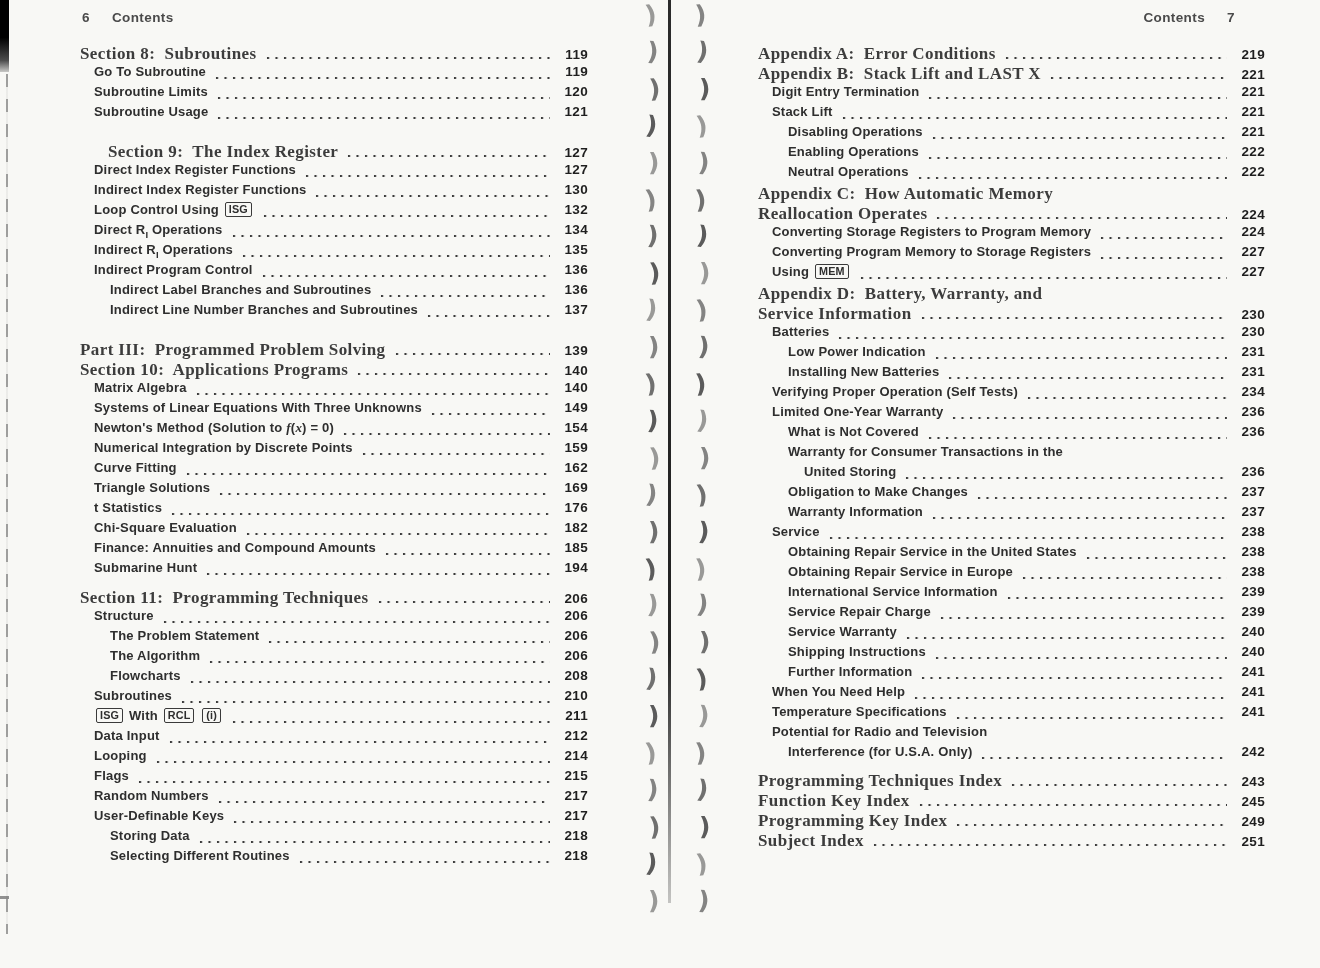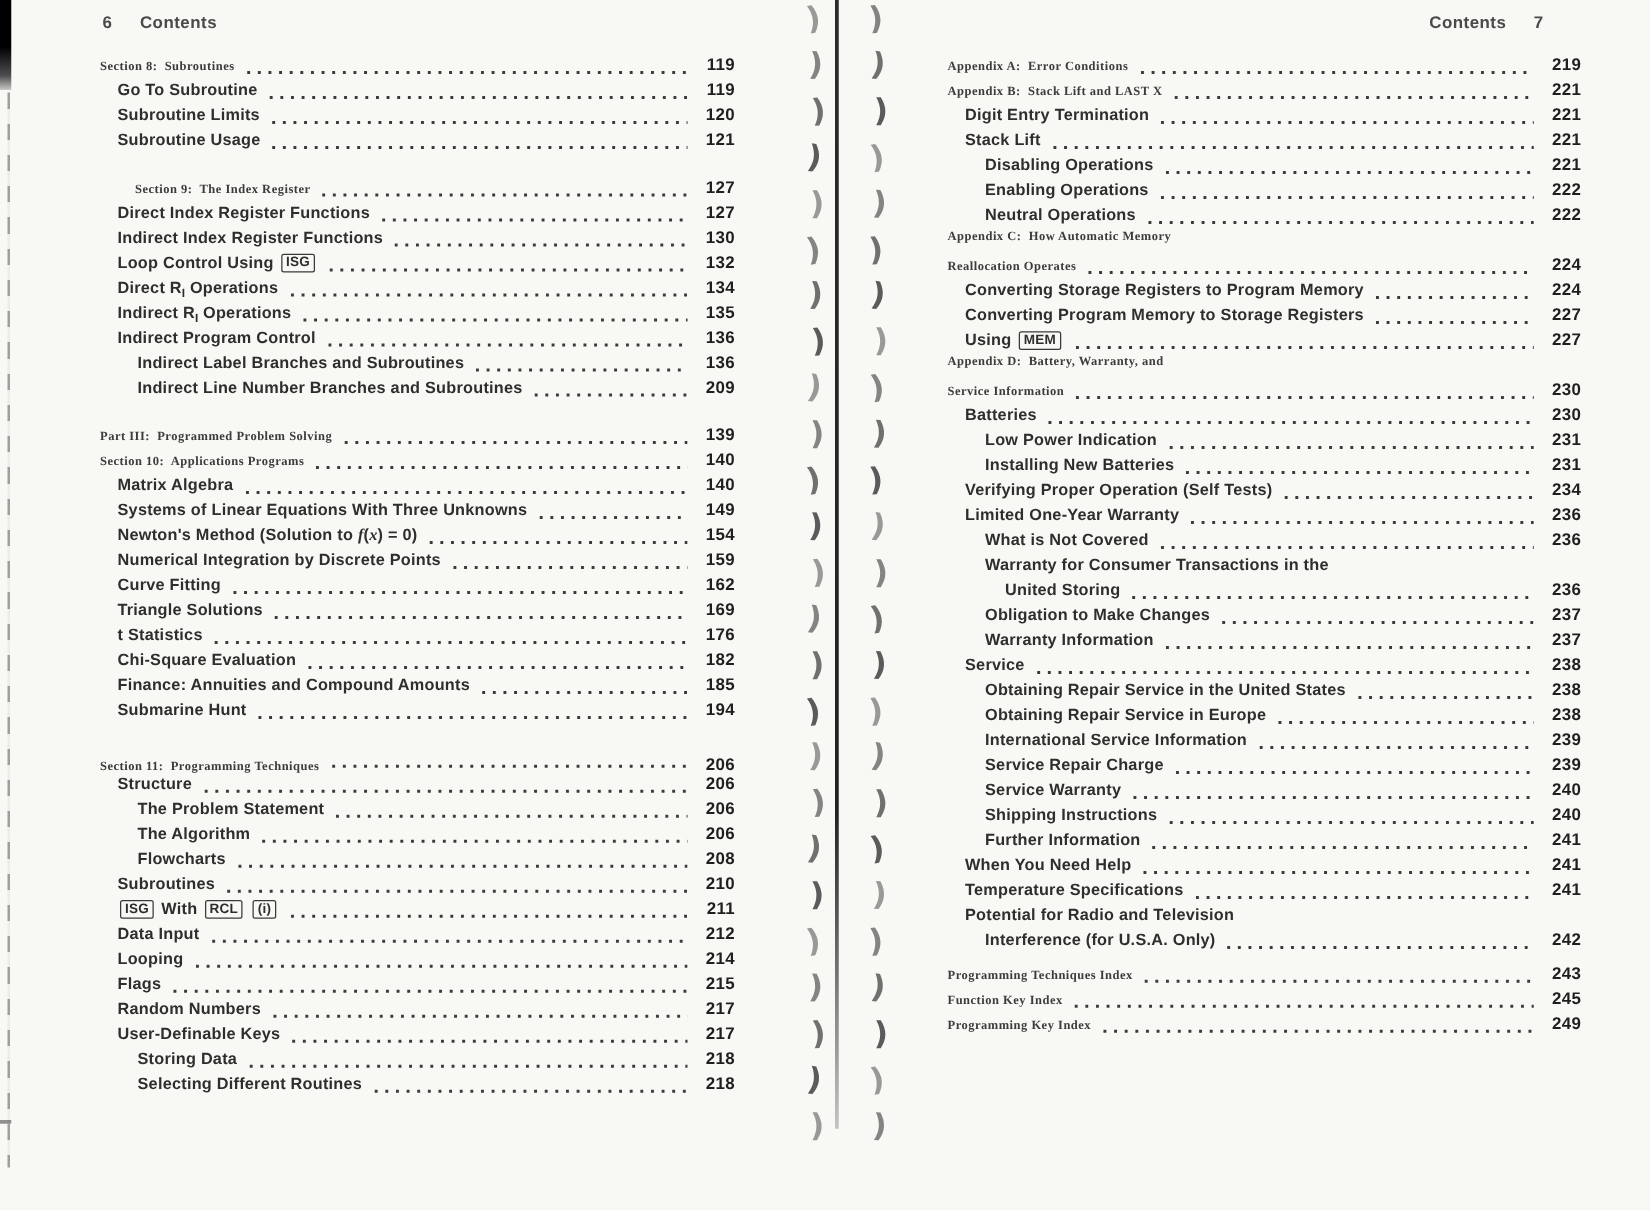--- a/index.html
+++ b/index.html
@@ -11,21 +11,21 @@
   #page-right{left:758px;width:507px}
 
   .page-header{position:absolute;top:10px;display:flex;gap:22px;
                font-size:13.5px;font-weight:bold;color:#4a4a4a;letter-spacing:.4px}
   #page-left .page-header{left:2px}
   #page-right .page-header{right:30px}
 
   .rows{position:absolute;top:44px;left:0;right:0}
   .row{display:flex;align-items:baseline;height:20px}
   .row-text{white-space:pre;color:#2e2e2e;font-size:13px;font-weight:bold;letter-spacing:.2px}
-  .style-section .row-text{font-family:"Liberation Serif",serif;font-size:10px;color:#3c3c3c;letter-spacing:.4px}
+  .style-section .row-text{font-family:"Liberation Serif",serif;font-size:17px;color:#3c3c3c;letter-spacing:.4px}
   .indent-1 .row-text{padding-left:14px}
   .indent-2 .row-text{padding-left:30px}
   .indent-3 .row-text{padding-left:46px}
 
   .leader{flex:1 1 auto;min-width:10px;align-self:flex-end;height:4px;margin:0 8px 4px 9px;
           background-image:radial-gradient(circle at 2px 2px,#3a3a3a 1.15px,rgba(0,0,0,0) 1.5px);
           background-size:8.5px 4px;background-repeat:repeat-x;background-position:left bottom}
   .pagenum{min-width:30px;text-align:right;font-size:13.5px;font-weight:bold;color:#1f1f1f;letter-spacing:.3px}
 
   .keybox{display:inline-block;border:1.5px solid #3a3a3a;border-radius:2px;padding:0 3px;
@@ -113,21 +113,21 @@
           <span class="pagenum">136</span>
         </div>
         <div class="row style-item indent-2">
           <span class="row-text"><span>Indirect Label Branches and Subroutines</span></span>
           <span class="leader"></span>
           <span class="pagenum">136</span>
         </div>
         <div class="row style-item indent-2">
           <span class="row-text"><span>Indirect Line Number Branches and Subroutines</span></span>
           <span class="leader"></span>
-          <span class="pagenum">209</span>
+          <span class="pagenum">137</span>
         </div>
         <div class="row style-section indent-0" style="margin-top: 18px;">
           <span class="row-text"><span>Part III:  Programmed Problem Solving</span></span>
           <span class="leader"></span>
           <span class="pagenum">139</span>
         </div>
         <div class="row style-section indent-0">
           <span class="row-text"><span>Section 10:  Applications Programs</span></span>
           <span class="leader"></span>
           <span class="pagenum">140</span>
@@ -175,21 +175,21 @@
         <div class="row style-item indent-1">
           <span class="row-text"><span>Finance: Annuities and Compound Amounts</span></span>
           <span class="leader"></span>
           <span class="pagenum">185</span>
         </div>
         <div class="row style-item indent-1">
           <span class="row-text"><span>Submarine Hunt</span></span>
           <span class="leader"></span>
           <span class="pagenum">194</span>
         </div>
-        <div class="row style-section indent-0" style="margin-top: 19px; align-items: flex-end;">
+        <div class="row style-section indent-0" style="margin-top: 8px;">
           <span class="row-text"><span>Section 11:  Programming Techniques</span></span>
           <span class="leader"></span>
           <span class="pagenum">206</span>
         </div>
         <div class="row style-item indent-1">
           <span class="row-text"><span>Structure</span></span>
           <span class="leader"></span>
           <span class="pagenum">206</span>
         </div>
         <div class="row style-item indent-2">
@@ -440,20 +440,25 @@
         </div>
         <div class="row style-section indent-0">
           <span class="row-text"><span>Function Key Index</span></span>
           <span class="leader"></span>
           <span class="pagenum">245</span>
         </div>
         <div class="row style-section indent-0">
           <span class="row-text"><span>Programming Key Index</span></span>
           <span class="leader"></span>
           <span class="pagenum">249</span>
+        </div>
+        <div class="row style-section indent-0">
+          <span class="row-text"><span>Subject Index</span></span>
+          <span class="leader"></span>
+          <span class="pagenum">251</span>
         </div>
       </div>
   </div>
 
   <div id="gutter-line"></div>
   <div id="binding-marks">
       <span class="bmark" style="left: 645px; top: 2px; transform: rotate(-8deg); opacity: 0.55;">)</span>
       <span class="bmark" style="left: 647px; top: 38.9px; transform: rotate(4deg); opacity: 0.67;">)</span>
       <span class="bmark" style="left: 649px; top: 75.8px; transform: rotate(-4deg); opacity: 0.79;">)</span>
       <span class="bmark" style="left: 646px; top: 112.7px; transform: rotate(8deg); opacity: 0.91;">)</span>

